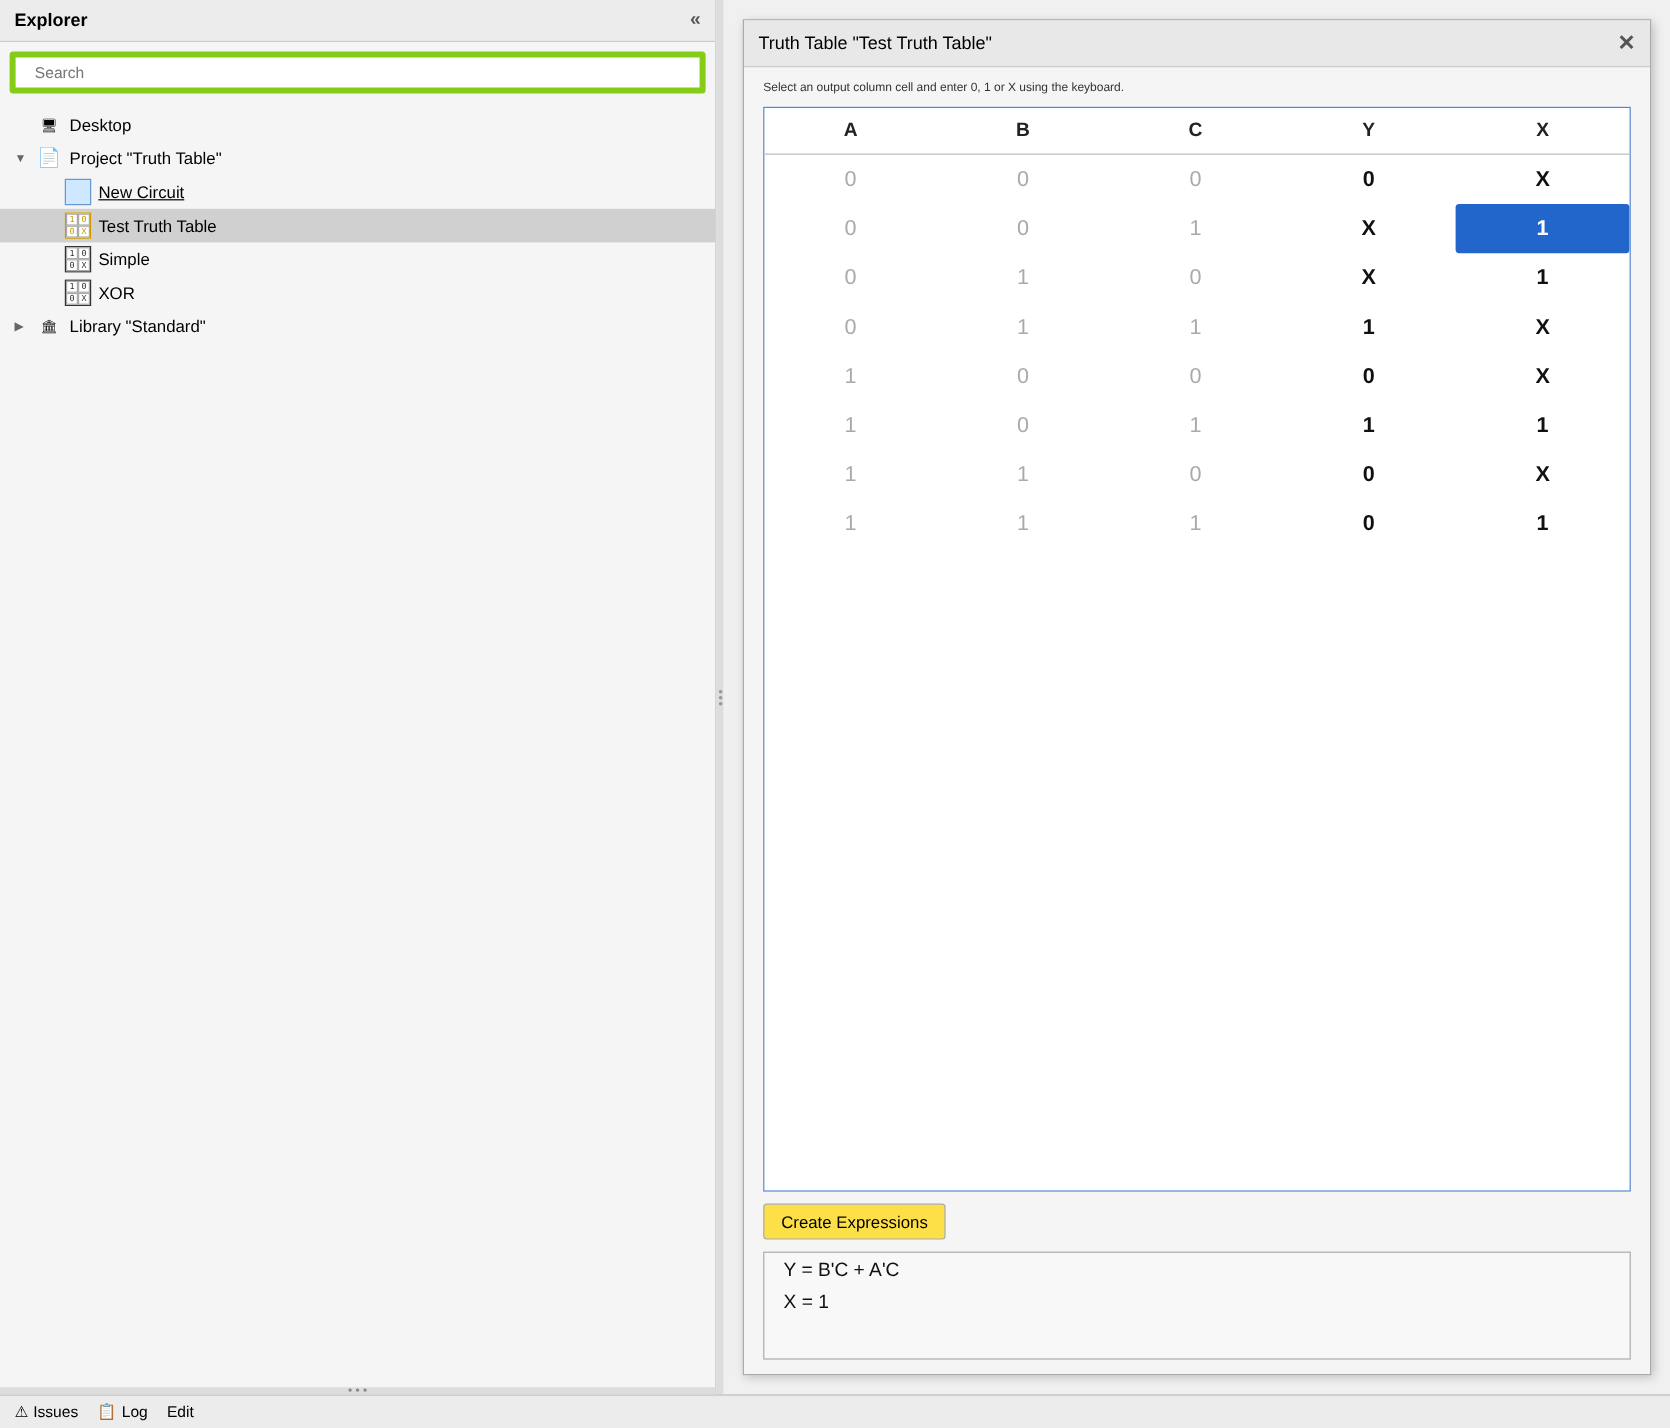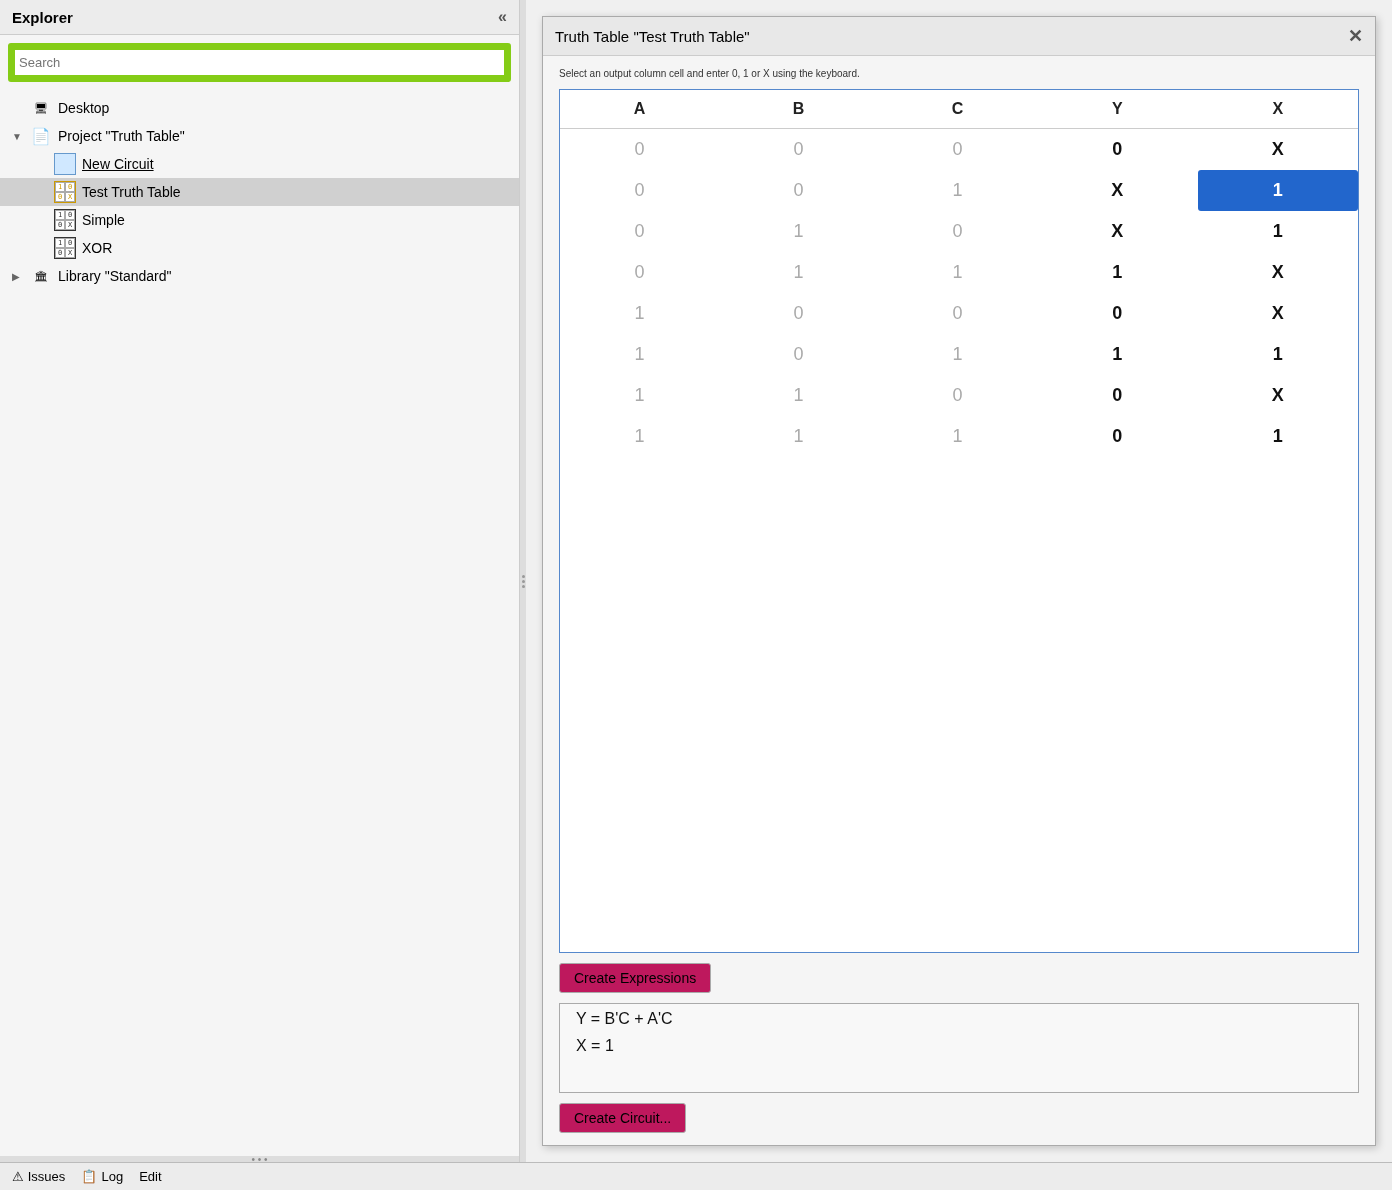--- a/index.html
+++ b/index.html
@@ -16,21 +16,21 @@
 
     
     .app-container {
       display: flex;
       flex: 1;
       overflow: hidden;
     }
 
     
     .sidebar {
-      width: 520px;
+      width: 597px;
       background: #f5f5f5;
       border-right: 1px solid #ccc;
       display: flex;
       flex-direction: column;
       position: relative;
     }
 
     .sidebar-header {
       display: flex;
       align-items: center;
@@ -44,22 +44,22 @@
 
     .collapse-btn {
       font-size: 16px;
       cursor: pointer;
       color: #555;
       font-weight: bold;
     }
 
     .search-box {
       margin: 8px;
-      padding: 5px 4px;
-      border: 7px solid #84cc16;
+      padding: 5px 16px;
+      border: 5px solid #84cc16;
       border-radius: 3px;
       font-size: 13px;
       background: white;
       width: calc(100% - 16px);
     }
 
     .tree-area {
       flex: 1;
       overflow-y: auto;
       padding: 4px 0;
@@ -317,21 +317,21 @@
 
     .actions-row {
       display: flex;
       gap: 10px;
       align-items: center;
     }
 
     .btn {
       padding: 6px 14px;
       border: 1px solid #aaa;
-      background: #be185d;
+      background: #fde047;
       border-radius: 3px;
       cursor: pointer;
       font-size: 14px;
     }
 
     .expressions-box {
       border: 1px solid #aaa;
       background: #f8f8f8;
       padding: 1px 16px;
       font-size: 16px;
@@ -514,23 +514,20 @@
 
         <div class="actions-row">
           <button class="btn">Create Expressions</button>
         </div>
 
         <div class="expressions-box">
           <div>Y = B'C + A'C</div>
           <div>X = 1</div>
         </div>
 
-        <div class="actions-row">
-          <button class="btn">Create Circuit...</button>
-        </div>
       </div>
     </div>
   </div>
 </div>
 
 <div class="status-bar">
   <div class="status-item">
     <span>⚠</span>
     <span>Issues</span>
   </div>

